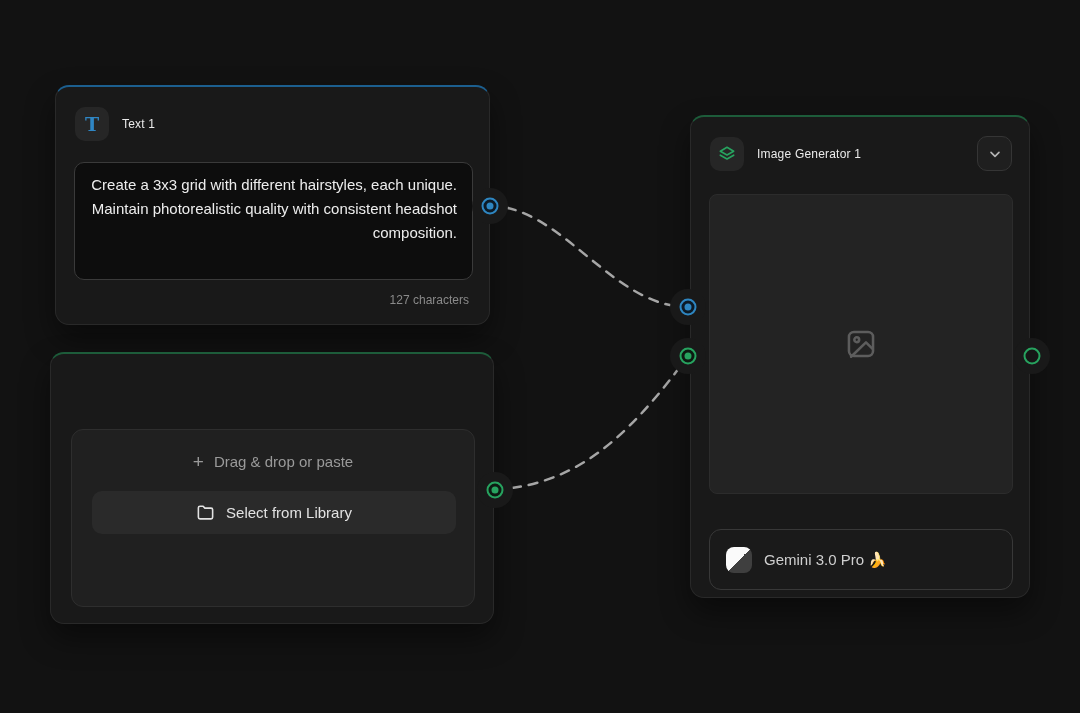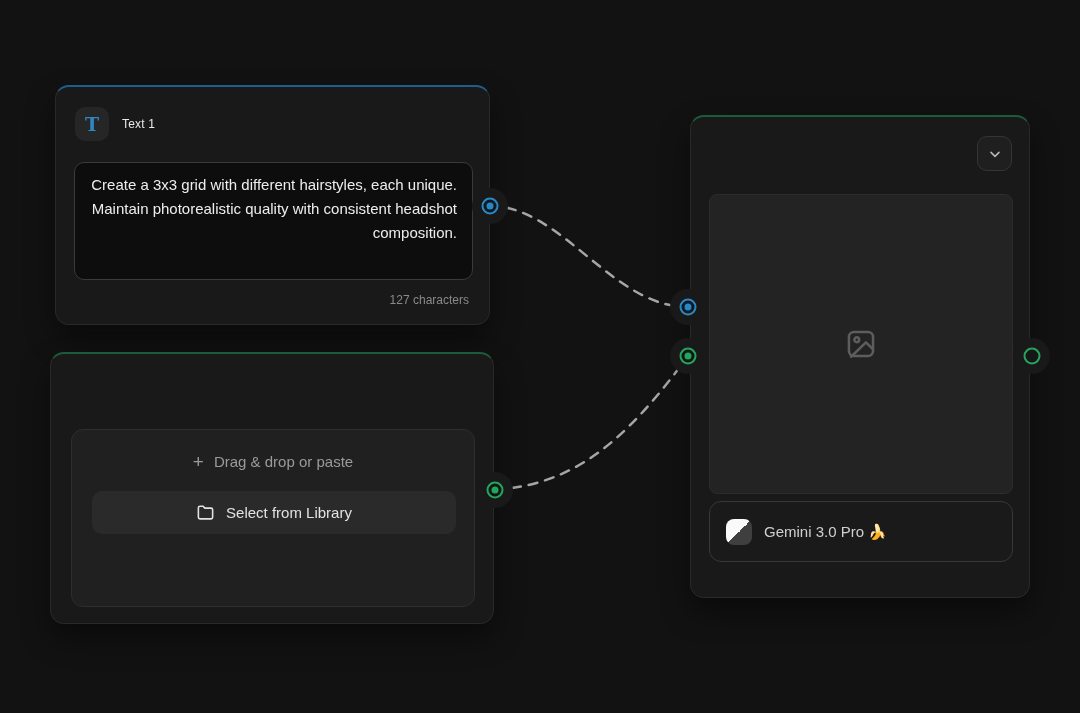--- a/index.html
+++ b/index.html
@@ -70,21 +70,21 @@
     position:absolute; right:17px; top:19px; width:35px; height:35px;
     background:#1f1f1f; border:1px solid #353535; border-radius:10px;
     display:flex; align-items:center; justify-content:center; cursor:pointer;
   }
   .image-panel {
     position:absolute; left:18px; top:77px; width:304px; height:300px;
     background:#232323; border:1px solid #2c2c2c; border-radius:8px;
     display:flex; align-items:center; justify-content:center;
   }
   .model-select {
-    position:absolute; left:18px; top:384px; width:304px; height:61px;
+    position:absolute; left:18px; top:412px; width:304px; height:61px;
     background:#1a1a1a; border:1px solid #383838; border-radius:12px;
     display:flex; align-items:center; gap:12px; padding:0 16px; cursor:pointer;
   }
   .model-logo {
     width:26px; height:26px; border-radius:8px; flex:0 0 auto;
     background:linear-gradient(135deg,#fafafa 50%,#3f3f3f 50%);
   }
   .model-label { font-size:15px; color:#cfcfcf; }
 
   
@@ -135,20 +135,29 @@
       <button class="dz-button first">
         <svg width="19" height="19" viewBox="0 0 24 24" fill="none" stroke="#e2e2e2" stroke-width="2" stroke-linecap="round" stroke-linejoin="round">
           <path d="M3 8.5V6a2 2 0 0 1 2-2h4l2.2 2.5H19a2 2 0 0 1 2 2V18a2 2 0 0 1-2 2H5a2 2 0 0 1-2-2z"></path>
         </svg>
         <span>Select from Library</span>
       </button>
     </div>
   </div>
 
   <div class="node green-top" id="generator-node">
+    <div class="node-header">
+      <div class="icon-tile">
+        <svg width="20" height="20" viewBox="0 0 24 24" fill="none" stroke="#27a35f" stroke-width="2" stroke-linecap="round" stroke-linejoin="round">
+          <path d="M12 4l8 4.6-8 4.6-8-4.6z"></path>
+          <path d="M4 13.4l8 4.6 8-4.6"></path>
+        </svg>
+      </div>
+      <span class="node-title">Image Generator 1</span>
+    </div>
     <button class="chevron-btn">
       <svg width="16" height="16" viewBox="0 0 24 24" fill="none" stroke="#b5b5b5" stroke-width="2.4" stroke-linecap="round" stroke-linejoin="round">
         <path d="M6 9.5l6 6 6-6"></path>
       </svg>
     </button>
     <div class="image-panel">
       <svg width="34" height="34" viewBox="0 0 24 24" fill="none" stroke="#5d5d5d" stroke-width="1.8" stroke-linecap="round" stroke-linejoin="round">
         <rect x="3.5" y="3.5" width="17" height="17" rx="3.5"></rect>
         <circle cx="9" cy="9" r="1.7"></circle>
         <path d="M20.2 15.5l-4.7-4.7L5 21"></path>

